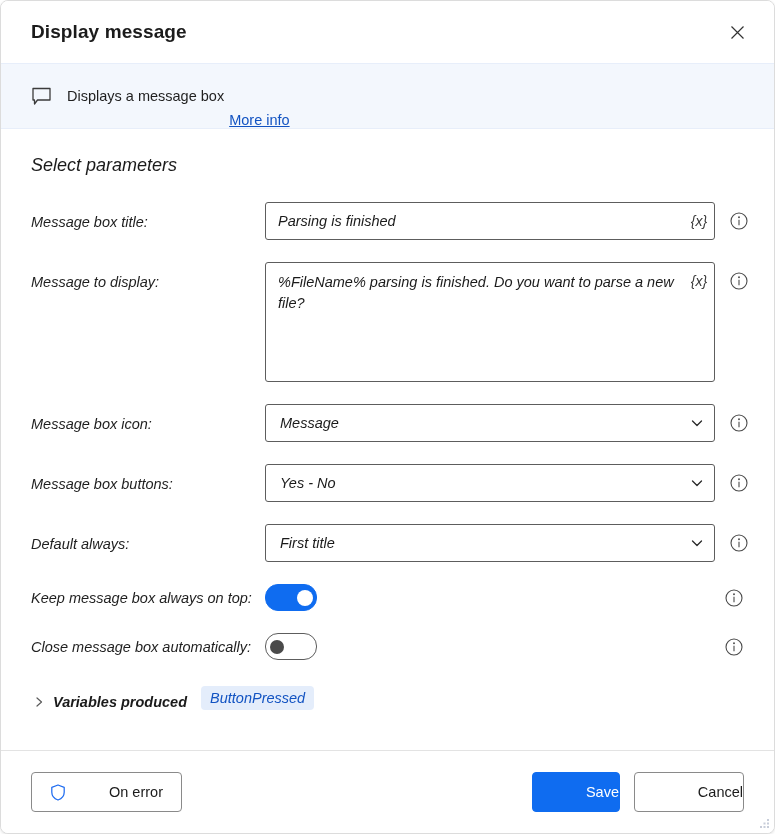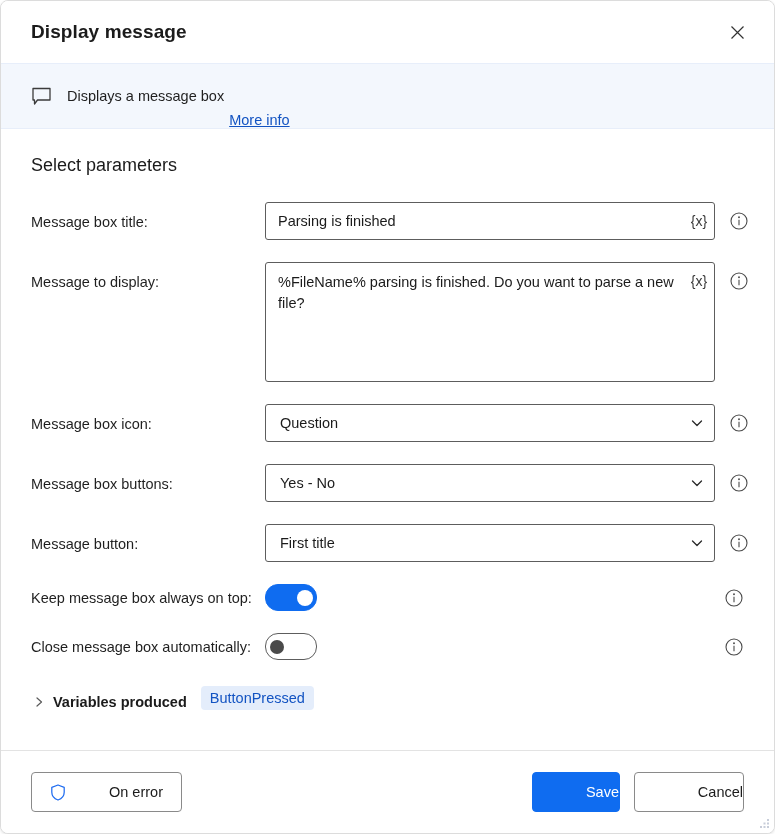--- a/index.html
+++ b/index.html
@@ -83,20 +83,21 @@
     cursor: pointer;
     margin-top: 48px;
   }
 
   
   .body {
     flex: 1 1 auto;
     overflow-y: auto;
     padding: 26px 30px 0 30px;
     box-sizing: border-box;
+    font-style: italic;
   }
   .section-title {
     font-size: 18px;
     color: #1b1b1b;
     margin-bottom: 26px;
   }
 
   .row {
     display: flex;
     align-items: flex-start;
@@ -391,21 +392,21 @@
             <path d="M10 8.8 V14.2" stroke="currentColor" stroke-width="1.1" fill="none"></path>
           </svg>
         </span>
       </div>
     </div>
 
     <div class="row">
       <div class="row-label">Message box icon:</div>
       <div class="row-control">
         <div class="select">
-          <span>Question</span>
+          <span>Message</span>
           <span class="chev">
             <svg width="14" height="14" viewBox="0 0 14 14">
               <path d="M2.5 5 L7 9.5 L11.5 5" fill="none" stroke="currentColor" stroke-width="1.3" stroke-linecap="round" stroke-linejoin="round"></path>
             </svg>
           </span>
         </div>
         <span class="info-icon">
           <svg width="20" height="20" viewBox="0 0 20 20">
             <circle cx="10" cy="10" r="8" fill="none" stroke="currentColor" stroke-width="1.1"></circle>
             <circle cx="10" cy="6.2" r="0.95" fill="currentColor"></circle>
@@ -430,21 +431,21 @@
           <svg width="20" height="20" viewBox="0 0 20 20">
             <circle cx="10" cy="10" r="8" fill="none" stroke="currentColor" stroke-width="1.1"></circle>
             <circle cx="10" cy="6.2" r="0.95" fill="currentColor"></circle>
             <path d="M10 8.8 V14.2" stroke="currentColor" stroke-width="1.1" fill="none"></path>
           </svg>
         </span>
       </div>
     </div>
 
     <div class="row">
-      <div class="row-label">Message button:</div>
+      <div class="row-label">Default always:</div>
       <div class="row-control">
         <div class="select">
           <span>First title</span>
           <span class="chev">
             <svg width="14" height="14" viewBox="0 0 14 14">
               <path d="M2.5 5 L7 9.5 L11.5 5" fill="none" stroke="currentColor" stroke-width="1.3" stroke-linecap="round" stroke-linejoin="round"></path>
             </svg>
           </span>
         </div>
         <span class="info-icon">

